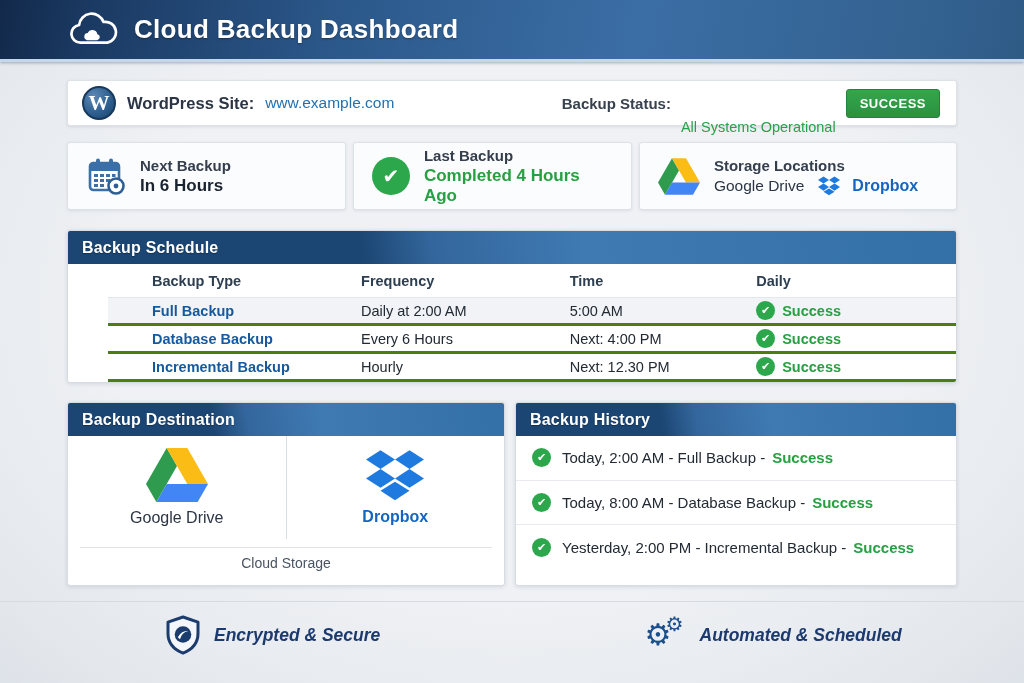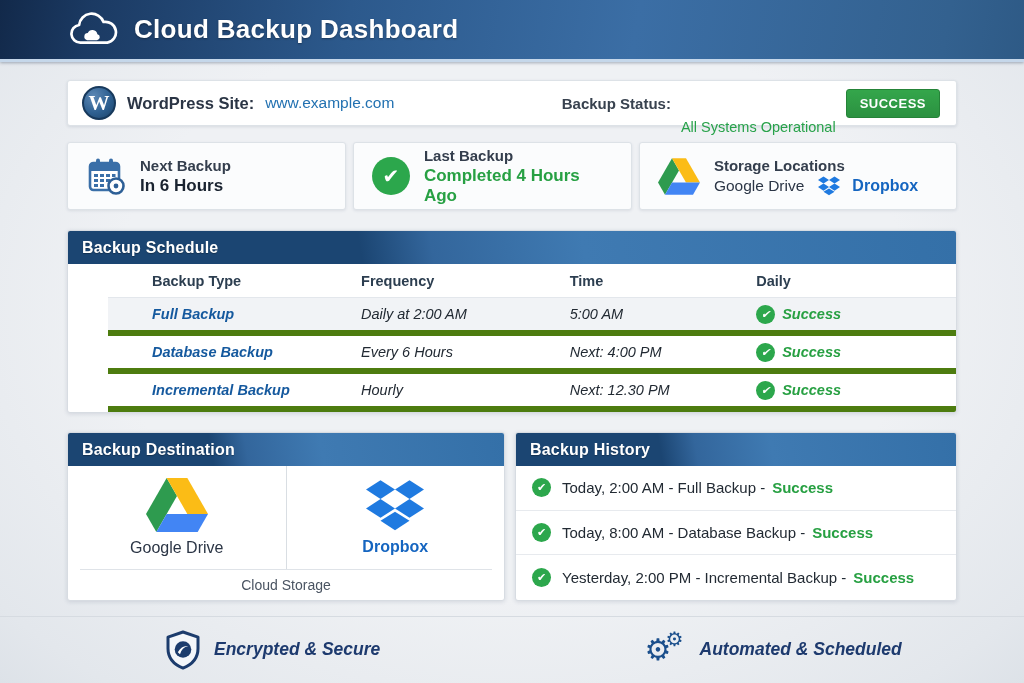--- a/index.html
+++ b/index.html
@@ -87,39 +87,39 @@
     height:33px; display:flex; align-items:center; padding-left:14px;
     background:linear-gradient(80deg,#1b4572 0%,#1b4572 33%,#33669c 41%,#3f7ab2 58%,#3470a8 100%);
   }
   .panel-head span{ color:#fff; font-size:16px; font-weight:bold; letter-spacing:.2px; text-shadow:0 1px 1px rgba(0,0,0,.3); }
 
   
   .schedule{ margin-top:20px; }
   .sched-grid{ display:grid; grid-template-columns:33% 23.5% 21% 22.5%; }
   .sched-grid > div{ display:flex; align-items:center; }
   .th{ height:34px; font-size:14.5px; font-weight:bold; color:#2c3e50; border-bottom:1px solid #e3e7ec; }
-  .td{ height:38px; font-size:14.5px; color:#222a33; border-bottom:6px solid #4d7c0f;font-style:italic; }
+  .td{ height:28px; font-size:14.5px; color:#222a33; border-bottom:3px solid #4d7c0f; }
   .row-odd .td{ background:#f1f3f6; }
   .row-even .td{ background:#ffffff; }
   .cell-ind{ padding-left:44px;margin-left:40px; }
   .type-link{ color:#15599e; font-weight:bold; text-decoration:none; cursor:pointer; }
   .status-cell{ gap:7px; }
   .success-txt{ color:#27a042; font-weight:bold; font-size:14.5px; }
 
   
   .bottom{ display:flex; gap:10px; margin-top:19px; }
   .dest-panel{ width:438px; }
   .hist-panel{ flex:1; }
   .dest-body{ display:flex; height:103px; }
   .dest-col{ flex:1; display:flex; flex-direction:column; align-items:center; justify-content:center; gap:7px; cursor:pointer; }
   .dest-col.left{ border-right:1px solid #d9dee3; }
   .dest-label{ font-size:16px; color:#2b3545; }
   .dest-label.dbx{ font-weight:bold; color:#1565c0; }
   .dest-caption{
-    border-top:1px solid #dfe3e8; margin:0 12px; height:30px;
+    border-top:1px solid #dfe3e8; margin:8px 12px; height:30px;
     display:flex; align-items:center; justify-content:center;
     font-size:14px; color:#4a5462;
   }
   .hist-item{
     height:44.5px; display:flex; align-items:center; gap:11px; padding-left:16px;
     border-bottom:1px solid #e7eaee; font-size:15px; color:#222a33;
   }
   .hist-item:last-child{ border-bottom:none; }
   .hist-status{ color:#27a042; font-weight:bold; margin-left:5px; }
   .hist-text{ white-space:nowrap; }

